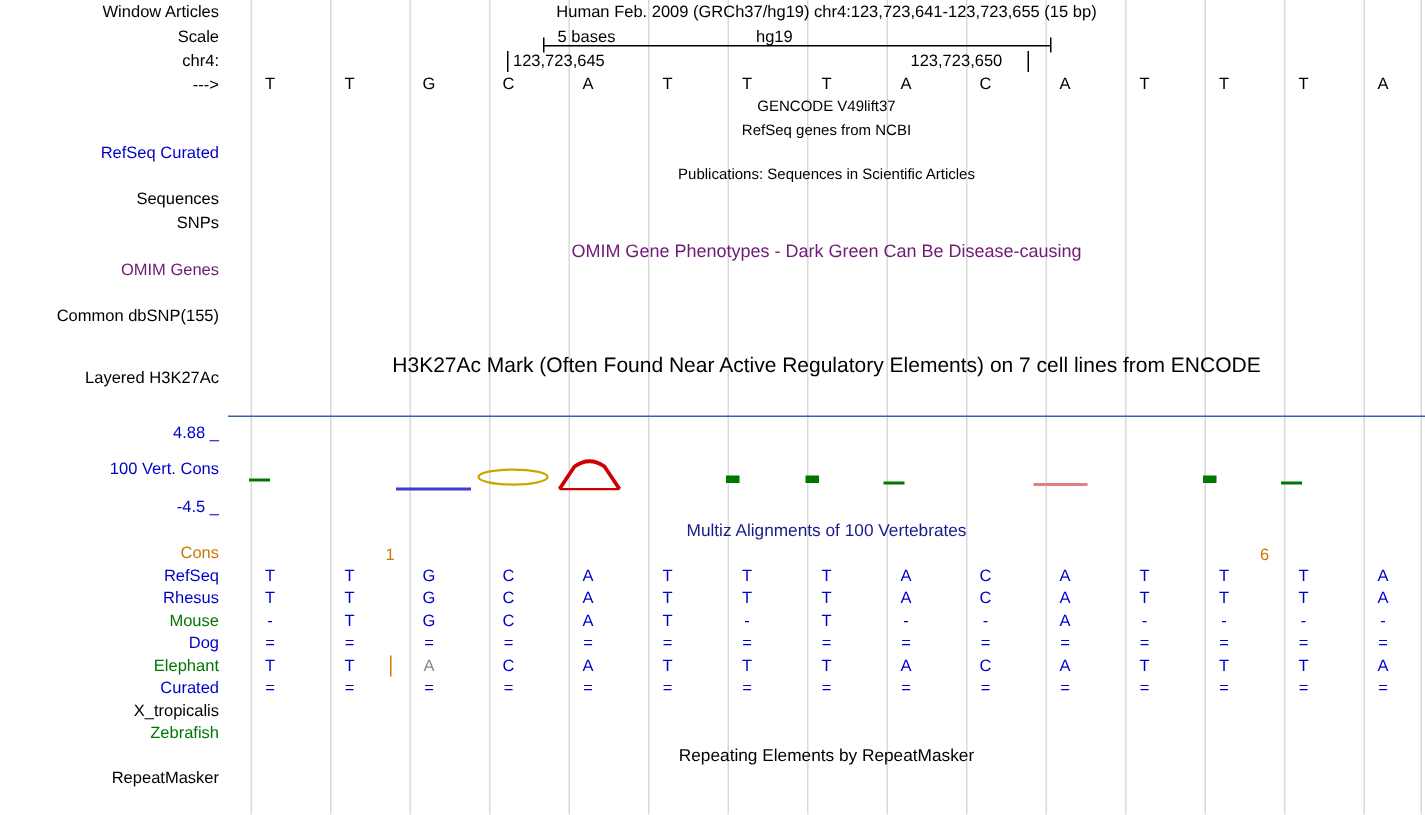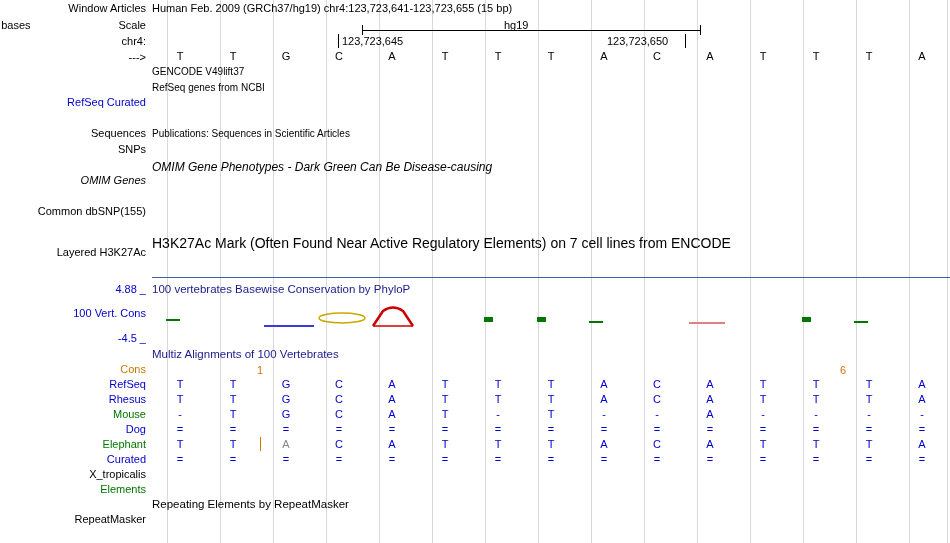--- a/index.html
+++ b/index.html
@@ -54,21 +54,21 @@
   .gridline {
     position: absolute;
     top: 0;
     width: 1px;
     height: 543px;
     background: #d9d9d9;
   }
   .centertext {
     position: absolute;
     width: 798px;
-    text-align: left;
+    text-align: center;
     white-space: nowrap;
     font-size: 11px;
     line-height: 12px;
   }
   .basechar {
     position: absolute;
     width: 14px;
     text-align: center;
     font-size: 11px;
     line-height: 12px;
@@ -102,21 +102,21 @@
   }
   .alnchar {
     position: absolute;
     width: 14px;
     text-align: center;
     font-size: 11px;
     line-height: 15px;
   }
   .blue { color: #0000cc; }
   .green { color: #007700; }
-  .dkgreen { color: #000000; font-style: italic; }
+  .dkgreen { color: #701a75; }
   .orange { color: #cc7700; }
   .navy { color: #1a1a8c; }
   .gray { color: #888888; }
   .cons-seg {
     position: absolute;
     height: 2px;
   }
 </style>
 </head>
 <body>
@@ -169,29 +169,28 @@
       <div class="basechar" style="left:498px">C</div>
       <div class="basechar" style="left:551px">A</div>
       <div class="basechar" style="left:604px">T</div>
       <div class="basechar" style="left:657px">T</div>
       <div class="basechar" style="left:710px">T</div>
       <div class="basechar" style="left:763px">A</div>
     </div>
 
     <div class="centertext" style="top:66px; font-size:10px">GENCODE V49lift37</div>
     <div class="centertext" style="top:82px; font-size:10px">RefSeq genes from NCBI</div>
-    <div class="centertext" style="top:128px; font-size:10px">Publications: Sequences in Scientific Articles</div>
+    <div class="centertext" style="top:111px; font-size:10px">Publications: Sequences in Scientific Articles</div>
     <div class="centertext dkgreen" style="top:161px; font-size:12px">OMIM Gene Phenotypes - Dark Green Can Be Disease-causing</div>
     <div class="centertext" style="top:237px; font-size:14px">H3K27Ac Mark (Often Found Near Active Regulatory Elements) on 7 cell lines from ENCODE</div>
   </div>
 
   <div class="hr-blue" style="top:277px"></div>
 
   <div class="tracks" style="pointer-events:none">
-    <div class="centertext navy" style="top:283px; font-size:11.5px">100 vertebrates Basewise Conservation by PhyloP</div>
 
     <div class="cons-seg green" style="left:14px; top:319px; width:14px; background:#007700"></div>
     <div class="cons-seg" style="left:112px; top:325px; width:50px; background:#3b3bd6; height:2px"></div>
     <svg style="position:absolute; left:165px; top:308px" width="50" height="20">
       <ellipse cx="25" cy="10" rx="23" ry="5" fill="none" stroke="#c8a800" stroke-width="1.5"></ellipse>
     </svg>
     <svg style="position:absolute; left:219px; top:306px" width="45" height="22">
       <path d="M2 20 L12 5 Q22 -2 32 5 L42 20" fill="none" stroke="#cc0000" stroke-width="2.5"></path>
       <path d="M2 20 L42 20" fill="none" stroke="#cc0000" stroke-width="1.5"></path>
     </svg>
@@ -334,17 +333,17 @@
     <div class="lbl blue" style="top:307px">100 Vert. Cons</div>
     <div class="lbl blue" style="top:332px">-4.5 _</div>
     <div class="lbl orange" style="top:363px">Cons</div>
     <div class="lbl blue" style="top:378px">RefSeq</div>
     <div class="lbl blue" style="top:393px">Rhesus</div>
     <div class="lbl green" style="top:408px">Mouse</div>
     <div class="lbl blue" style="top:423px">Dog</div>
     <div class="lbl green" style="top:438px">Elephant</div>
     <div class="lbl blue" style="top:453px">Curated</div>
     <div class="lbl" style="top:468px">X_tropicalis</div>
-    <div class="lbl green" style="top:483px">Elements</div>
+    <div class="lbl green" style="top:483px">Zebrafish</div>
     <div class="lbl" style="top:513px">RepeatMasker</div>
   </div>
 
 </div>
 
 </body></html>

